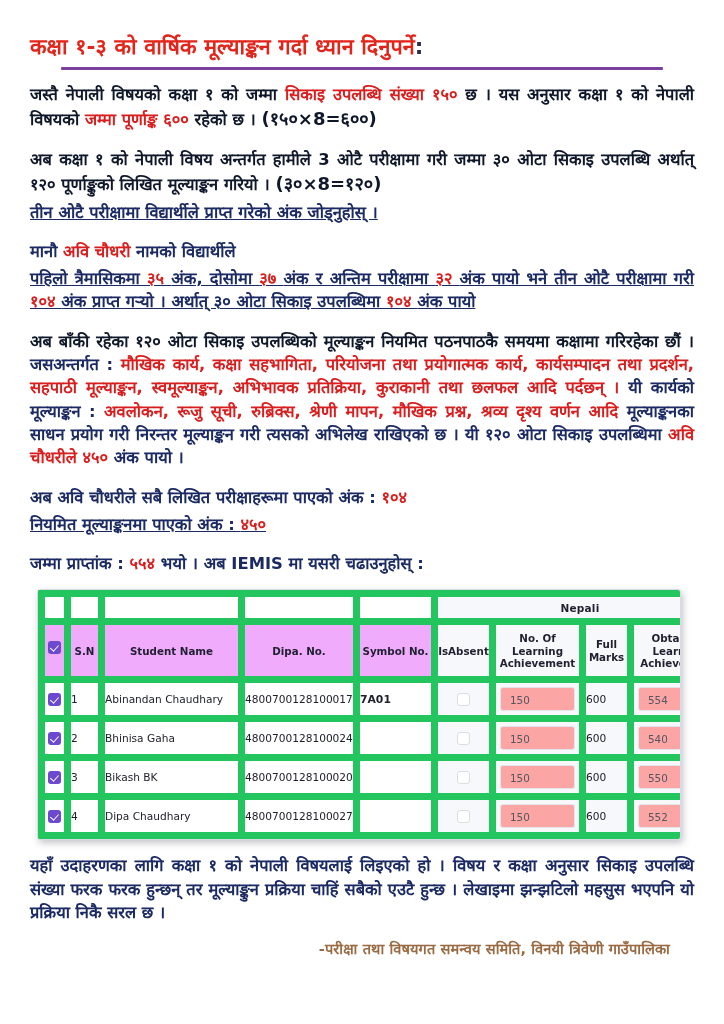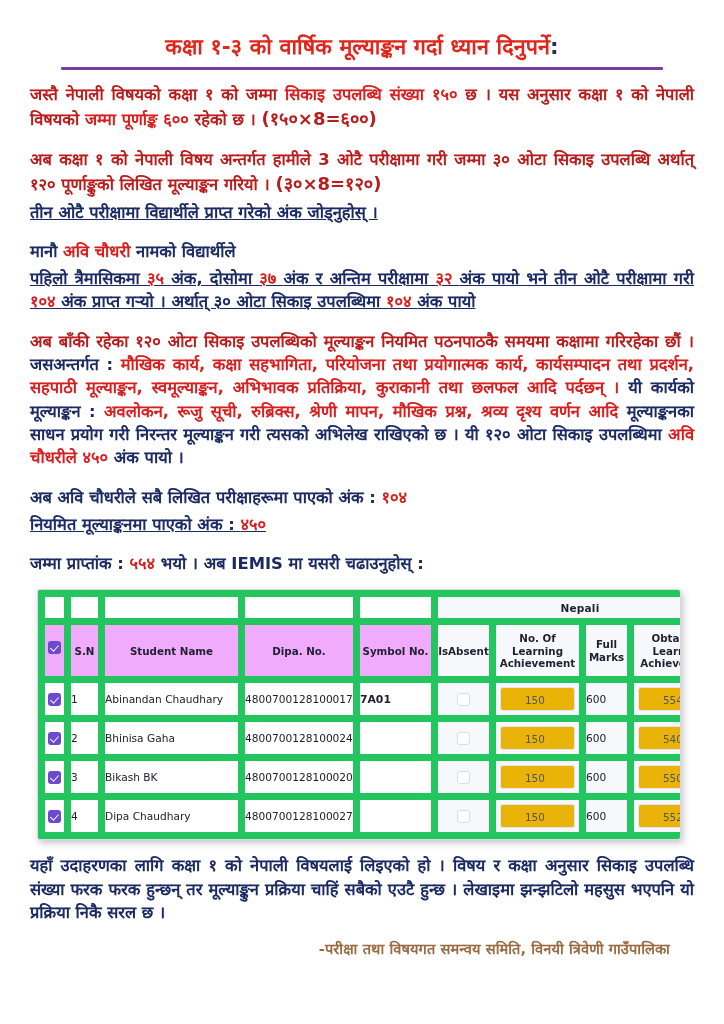--- a/index.html
+++ b/index.html
@@ -6,40 +6,40 @@
   html, body { margin:0; padding:0; }
   body {
     width:724px; height:1024px;
     background:#ffffff;
     font-family:"DejaVu Sans","Liberation Sans",sans-serif;
     overflow:hidden;
   }
   .page { width:724px; height:1024px; padding:34px 30px 10px 30px; position:relative; }
 
   
-  .title-wrap { text-align:center; margin-bottom:4px; }
+  .title-wrap { text-align:left; margin-bottom:4px; }
   .title {
     color:#e1251b; font-weight:bold; font-size:21.5px;
     letter-spacing:0.1px; line-height:1.25; display:inline-block;
   }
   .title .colon { color:#2b2b55; font-weight:bold; }
   .title-rule {
     height:3px; background:#7b3fa0; margin:6px auto 0 auto;
     width:602px; border-radius:1px;
   }
 
   
   .para {
     font-size:16.4px; font-weight:bold; line-height:1.42;
     color:#1b2a63; text-align:justify; margin:13px 0 0 0;
     text-justify:inter-word;
   }
   .para.tight { margin-top:4px;text-decoration:underline; }
   .para.loose { margin-top:16px; }
-  .blk { color:#b91c1c; }
+  .blk { color:#0f172a; }
   .blu { color:#1b2a63; }
   .red { color:#d81e1e; }
   .small { font-size:18px; }
 
   
   .table-card {
     margin:14px 0 0 7px;
     width:644px;
     background:#ffffff;
     border:1px solid #d9dbe3;
@@ -75,22 +75,22 @@
   .cb::after {
     content:""; position:absolute; left:4px; top:1.5px;
     width:3.5px; height:7px; border:solid #fff;
     border-width:0 1.7px 1.7px 0; transform:rotate(42deg);
   }
   .cb.off { background:#ffffff; border:1px solid #dcdde4; }
   .cb.off::after { display:none; }
 
   .inp {
     display:block; height:24px; line-height:24px;
-    background:#eab308; border:1px solid #e3e4ec; border-radius:3px;
-    font-size:10.4px; color:#55565f; padding:0 24px;
+    background:#fca5a5; border:1px solid #e3e4ec; border-radius:3px;
+    font-size:10.4px; color:#55565f; padding:0 9px;
     margin:0 4px;
   }
 
   
   .footer-para { margin-top:14px; }
   .sign {
     margin-top:14px; text-align:right; padding-right:24px;
     color:#9a6b43; font-weight:bold; font-size:14.6px; letter-spacing:0.1px;
   }
 </style>

